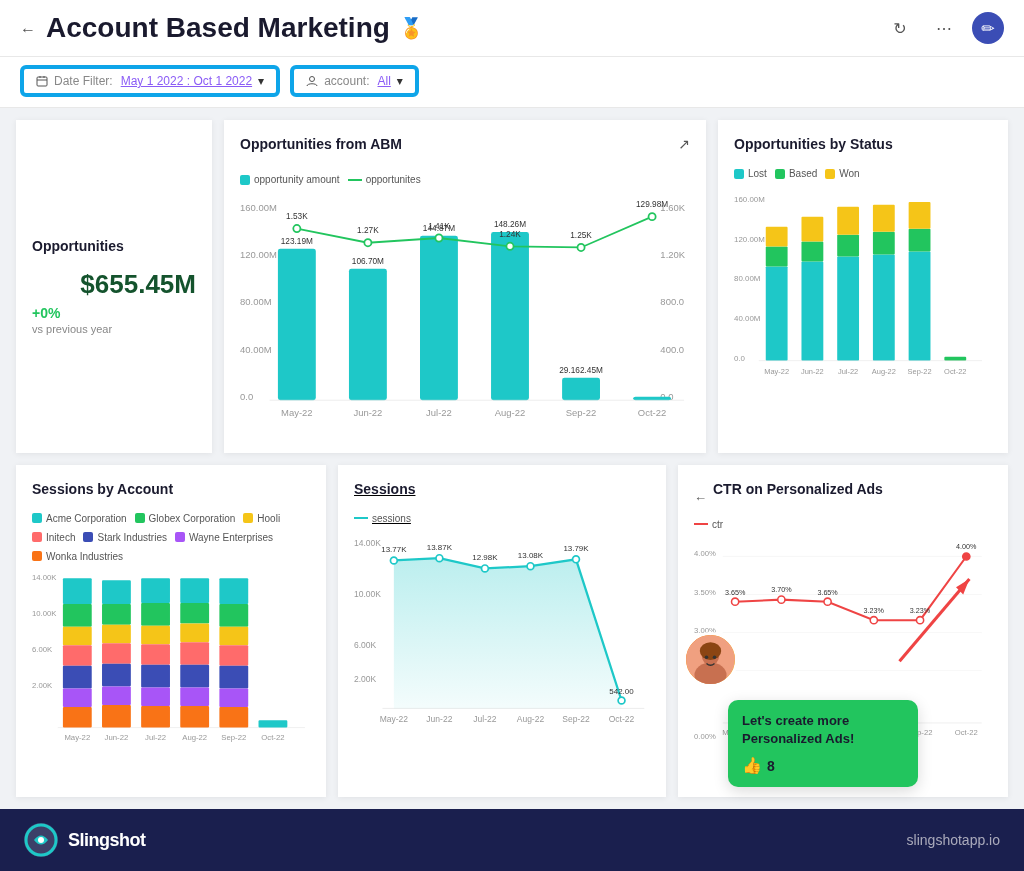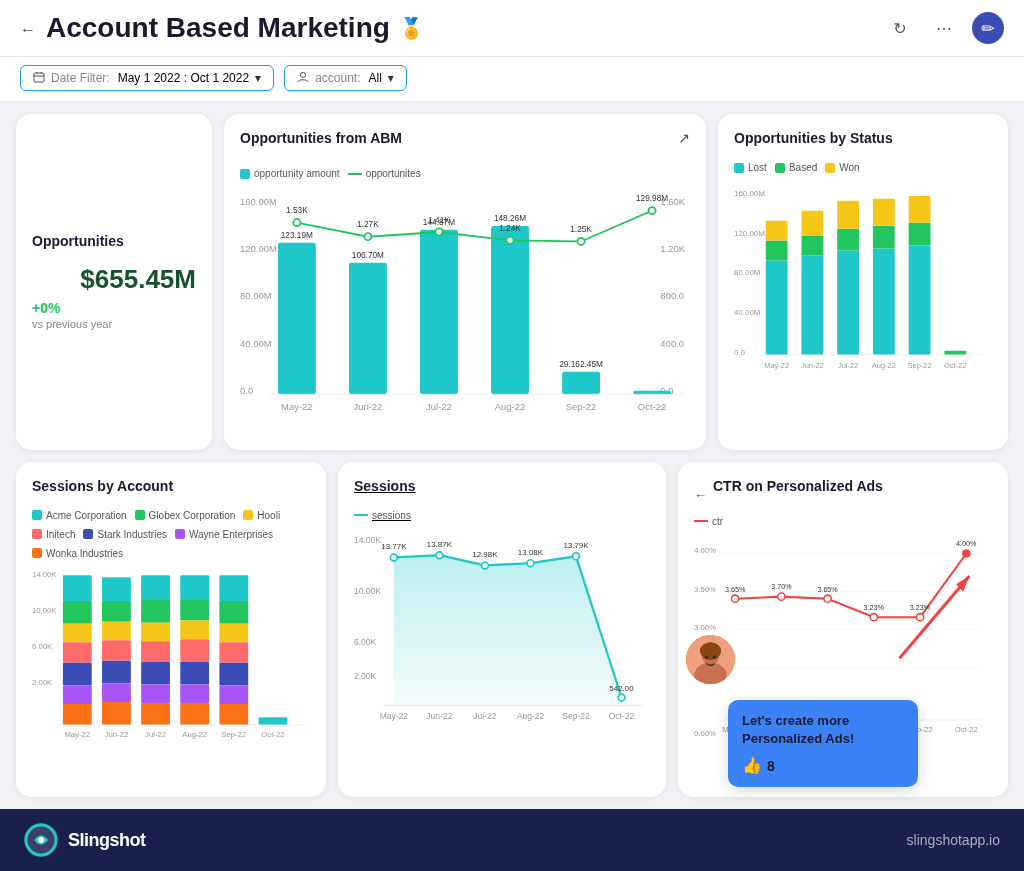--- a/index.html
+++ b/index.html
@@ -12,30 +12,30 @@
     .header-left { display: flex; align-items: center; gap: 10px; }
     .back-arrow { color: #555; font-size: 16px; cursor: pointer; }
     .page-title { font-size: 28px; font-weight: 700; color: #1a1a2e; }
     .award-icon { font-size: 20px; }
     .header-right { display: flex; align-items: center; gap: 12px; }
     .header-icon-btn { width: 32px; height: 32px; border-radius: 50%; display: flex; align-items: center; justify-content: center; cursor: pointer; border: none; background: transparent; color: #555; font-size: 16px; }
     .header-icon-btn.edit { background: #3b4db5; color: #fff; }
 
     
     .filter-bar { background: #fff; padding: 8px 20px 10px; display: flex; align-items: center; gap: 10px; border-bottom: 1px solid #e8e8e8; }
-    .filter-btn { display: flex; gap: 6px; padding: 5px 12px; border: 1px solid #0ea5e9; border-radius: 6px; background: #fff; cursor: pointer; font-size: 12px; color: #333; }
+    .filter-btn { display: flex; align-items: center; gap: 6px; padding: 5px 12px; border: 4px solid #0ea5e9; border-radius: 6px; background: #fff; cursor: pointer; font-size: 12px; color: #333; }
     .filter-btn .filter-label { color: #888; margin-right: 2px; }
-    .filter-btn .filter-value { color: #000000; font-weight: 500; }
+    .filter-btn .filter-value { color: #8b5cf6; font-weight: 500; text-decoration: underline; }
 
     
     .dashboard-content { flex: 1; padding: 12px 16px; display: flex; flex-direction: column; gap: 12px; overflow: hidden; }
 
     
     .cards-row { display: flex; gap: 12px; flex: 1; }
-    .card { background: #fff; border-radius: 15px; padding: 16px; box-shadow: 0 1px 6px rgba(0,0,0,0.07); }
+    .card { background: #fff; border-radius: 0; padding: 16px; box-shadow: 0 1px 6px rgba(0,0,0,0.07); }
 
     
     .opp-card { width: 196px; flex-shrink: 0; display: flex; flex-direction: column; justify-content: center; }
     .card-title { font-size: 14px; font-weight: 700; color: #1a1a2e; margin-bottom: 16px; }
     .big-number { font-size: 26px; font-weight: 800; color: #14532d; line-height: 1.1; text-align: right; }
     .pct-change { font-size: 14px; font-weight: 700; color: #22c55e; margin-top: 6px; }
     .vs-prev { font-size: 11px; color: #888; margin-top: 2px; }
 
     
     .abm-card { flex: 1; }
@@ -442,21 +442,21 @@
             <ellipse cx="27.5" cy="22" rx="10" ry="12" fill="#c87050"></ellipse>
             <ellipse cx="27.5" cy="45" rx="18" ry="14" fill="#c87050"></ellipse>
             <ellipse cx="27.5" cy="18" rx="12" ry="10" fill="#8B4513"></ellipse>
             <circle cx="23" cy="25" r="2" fill="#333"></circle>
             <circle cx="32" cy="25" r="2" fill="#333"></circle>
             <path d="M23 32 Q27.5 36 32 32" fill="none" stroke="#333" stroke-width="1.5"></path>
           </svg>
         </div>
 
         
-        <div class="popup-overlay" style="position:absolute;bottom:10px;left:50px;width:190px;background:#3b82f6;border-radius:10px;padding:12px 14px;">
+        <div class="popup-overlay" style="position:absolute;bottom:10px;left:50px;width:190px;background:#22c55e;border-radius:10px;padding:12px 14px;">
           <div class="popup-text" style="font-size:13px;font-weight:700;color:#1a1a2e;margin-bottom:8px;">Let's create more Personalized Ads!</div>
           <div class="popup-likes" style="display:flex;align-items:center;gap:5px;">
             <span style="font-size:16px;">👍</span>
             <span style="font-size:14px;font-weight:800;color:#1a1a2e;">8</span>
           </div>
         </div>
 
       </div>
     </div>
 

